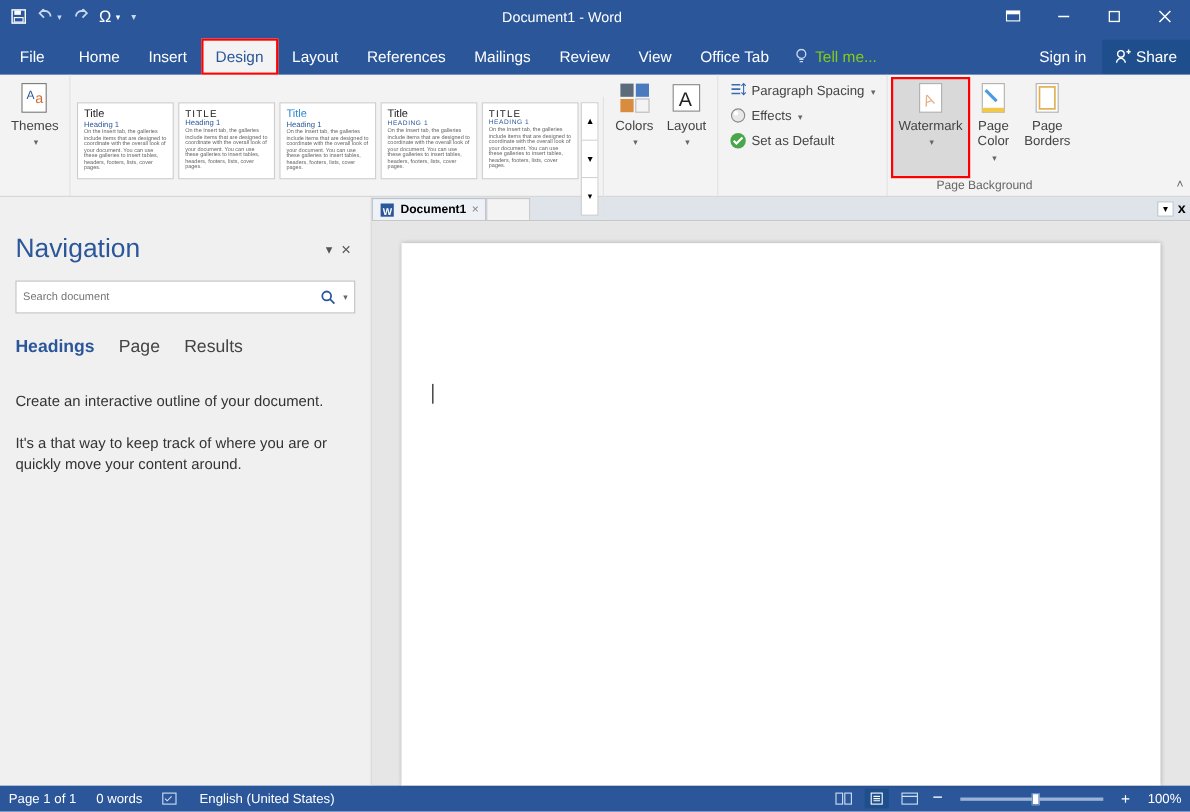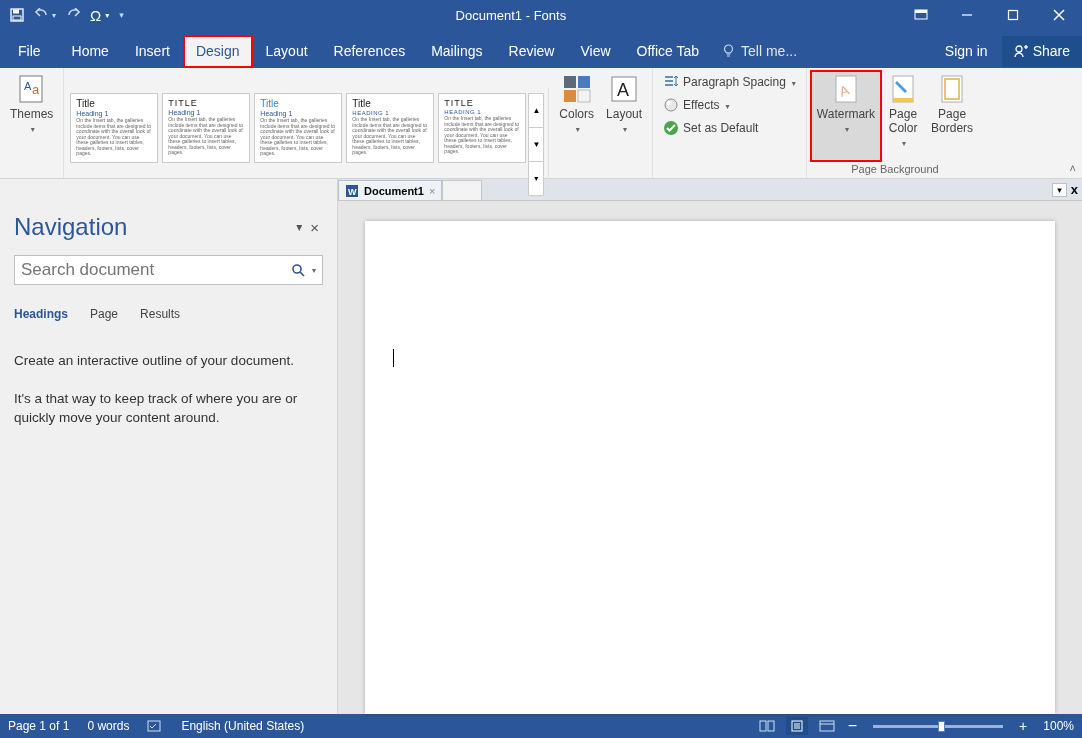--- a/index.html
+++ b/index.html
@@ -7,21 +7,21 @@
   .titlebar { height: 30px; background: #2b579a; display: flex; align-items: center; color: #fff; font-size: 12px; }
   .qat { display: flex; align-items: center; gap: 10px; padding-left: 10px; }
   .qat-item { display:inline-flex; align-items:center; gap:2px; color:#c8d8ef; font-size:14px; }
   .title-text { flex:1; text-align:center; font-size:13px; }
   .win-controls { display:flex; }
   .win-btn { width:46px; height:30px; display:flex; align-items:center; justify-content:center; font-size:13px; color:#fff;}
   .tabbar { height:38px; background:#2b579a; display:flex; align-items:flex-end; color:#fff; font-size:14px; }
   .tab { padding:8px 13px 9px; cursor:pointer; }
   .tab.active { background:#f3f3f3; color:#2b579a;text-align:right; }
   .tab.highlight { outline:2px solid #ff0000; outline-offset:-2px; }
-  .tellme { display:flex; align-items:center; gap:6px; padding:8px 10px 9px; color:#e5e5e5;}
+  .tellme { display:flex; align-items:center; gap:6px; padding:8px 10px 9px; color:#84cc16;}
   .right-tabs { margin-left:auto; display:flex; align-items:center;}
   .signin { padding:8px 14px 9px; }
   .share { background:#1e4e8c; padding:7px 12px 8px; display:flex; align-items:center; gap:5px;}
   .ribbon { height:111px; background:#f3f3f3; border-bottom:1px solid #d4d4d4; display:flex; position:relative;}
   .ribbon-group { display:flex; flex-direction:column; height:100%; border-right:1px solid #e1e1e1; position:relative;}
   .ribbon-group-body { display:flex; padding:3px 4px 0; flex:1;}
   .ribbon-group-label { font-size:11px; text-align:center; color:#666; padding:2px 0 3px;}
   .big-btn { display:flex; flex-direction:column; align-items:center; justify-content:flex-start; padding:2px 6px; font-size:12px; color:#444; cursor:pointer; min-width:40px;}
   .big-btn .ico { width:32px; height:32px; margin-bottom:2px; display:flex; align-items:center; justify-content:center;}
   .theme-thumb { width:88px; height:70px; background:#fff; border:1px solid #ccc; margin:2px; padding:4px 5px; font-size:7px; color:#333; overflow:hidden; cursor:pointer;}
@@ -38,23 +38,23 @@
   .doctabstrip { height:22px; background:#dfe4ea; display:flex; align-items:stretch; border-bottom:1px solid #c7c7c7;}
   .doctab { display:flex; align-items:center; background:#eef2f7; border:1px solid #b9c2cd; border-bottom:none; padding:0 6px; font-size:11px; gap:5px; margin-top:1px;}
   .doctab .close { font-size:11px; color:#888; cursor:pointer;}
   .doctabstrip-right { margin-left:auto; display:flex; align-items:center; padding-right:4px; gap:4px;}
   .workspace { display:flex; height:calc(738px - 30px - 38px - 111px - 22px - 24px);}
   .navpane { width:338px; background:#f0f0f0; border-right:1px solid #d4d4d4; padding:12px 14px 0; display:flex; flex-direction:column;}
   .nav-title-row { display:flex; align-items:center;}
   .nav-title { font-size:24px; color:#2b579a; font-weight:normal; flex:1;}
   .nav-ctrl { font-size:12px; color:#555; padding:0 4px; cursor:pointer;}
   .searchbox { margin-top:14px; height:30px; border:1px solid #bfbfbf; background:#fff; display:flex; align-items:center; padding:0 6px;}
-  .searchbox input { flex:1; border:none; outline:none; font-size:17px; color:#333; background:transparent;}
+  .searchbox input { flex:1; border:none; outline:none; font-size:10px; color:#333; background:transparent;}
   .searchbox .mag { color:#2b579a; font-size:14px; padding:0 4px;}
-  .nav-tabs { display:flex; gap:22px; margin-top:22px; font-size:12px;}
+  .nav-tabs { display:flex; gap:22px; margin-top:22px; font-size:16px;}
   .nav-tabs div { color:#444; cursor:pointer;}
   .nav-tabs div.active { color:#2b579a; font-weight:600;}
   .nav-body { margin-top:30px; font-size:13.5px; color:#333; line-height:1.45;}
   .nav-body p { margin-bottom:18px;}
   .page-area { flex:1; background:#e6e6e6; display:flex; align-items:flex-start; justify-content:center; padding-top:20px;}
   .page { width:690px; height:100%; background:#fff; box-shadow:0 0 4px rgba(0,0,0,0.25); position:relative;}
   .cursor-caret { position:absolute; left:28px; top:128px; width:1px; height:18px; background:#000;}
   .statusbar { height:24px; background:#2b579a; color:#fff; display:flex; align-items:center; font-size:12px; padding:0 8px;}
   .statusbar .sect { margin-right:18px; display:flex; align-items:center; gap:4px;}
   .statusbar .right { margin-left:auto; display:flex; align-items:center; gap:8px;}
@@ -88,21 +88,21 @@
           <path d="M3 7a5 5 0 0 1 5-5h3" fill="none" stroke="#c8d8ef" stroke-width="1.6"></path>
           <path d="M9 0 L13 4 L9 8" fill="none" stroke="#c8d8ef" stroke-width="1.6"></path>
         </svg>
     </span>
     <span class="qat-item" style="font-size:15px;color:#fff;">
       <span>Ω</span>
         <span style="font-size:8px;margin-left:2px">▾</span>
     </span>
     <span class="qat-item" style="font-size:9px;">▾</span>
   </div>
-  <div class="title-text">Document1 - Fonts</div>
+  <div class="title-text">Document1 - Word</div>
   <div class="win-controls">
     <div class="win-btn">
       <svg width="14" height="12" viewBox="0 0 14 12">
           <rect x="1" y="1" width="12" height="9" fill="none" stroke="#fff"></rect>
           <rect x="1" y="1" width="12" height="3" fill="#fff"></rect>
         </svg>
     </div>
     <div class="win-btn">
       <svg width="12" height="12" viewBox="0 0 12 12">
           <line x1="1" y1="6" x2="11" y2="6" stroke="#fff" stroke-width="1.2"></line>

